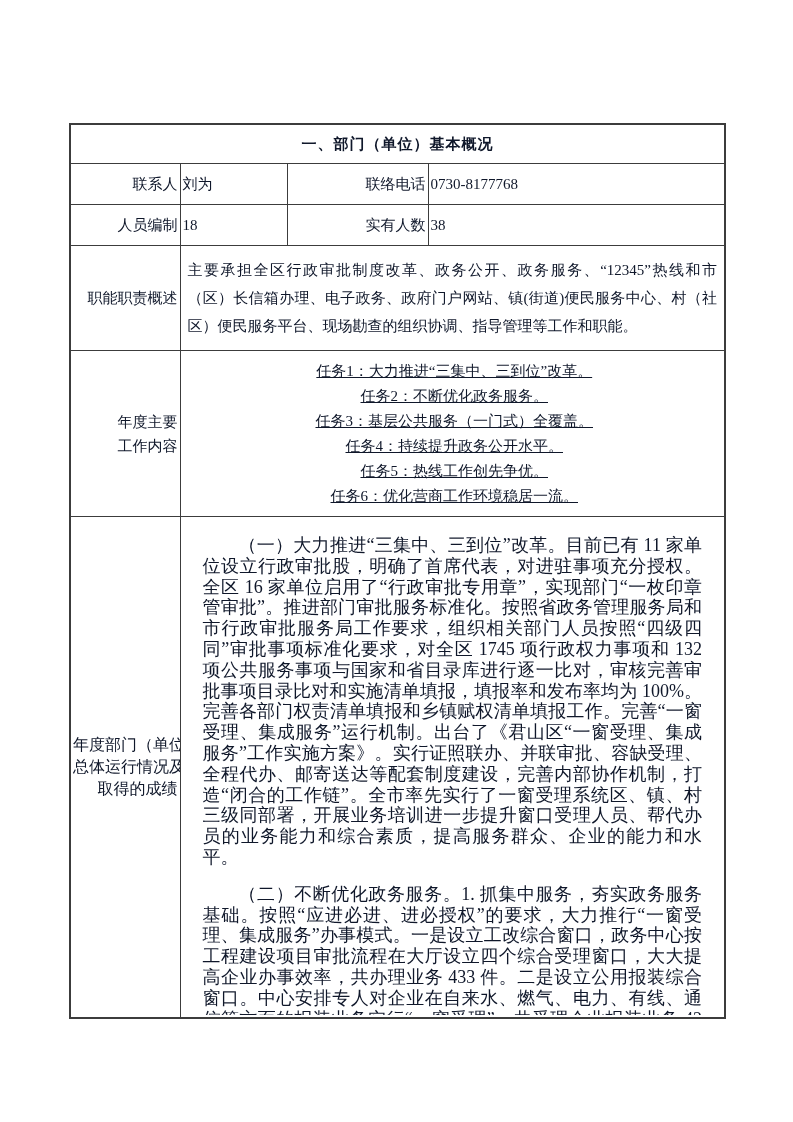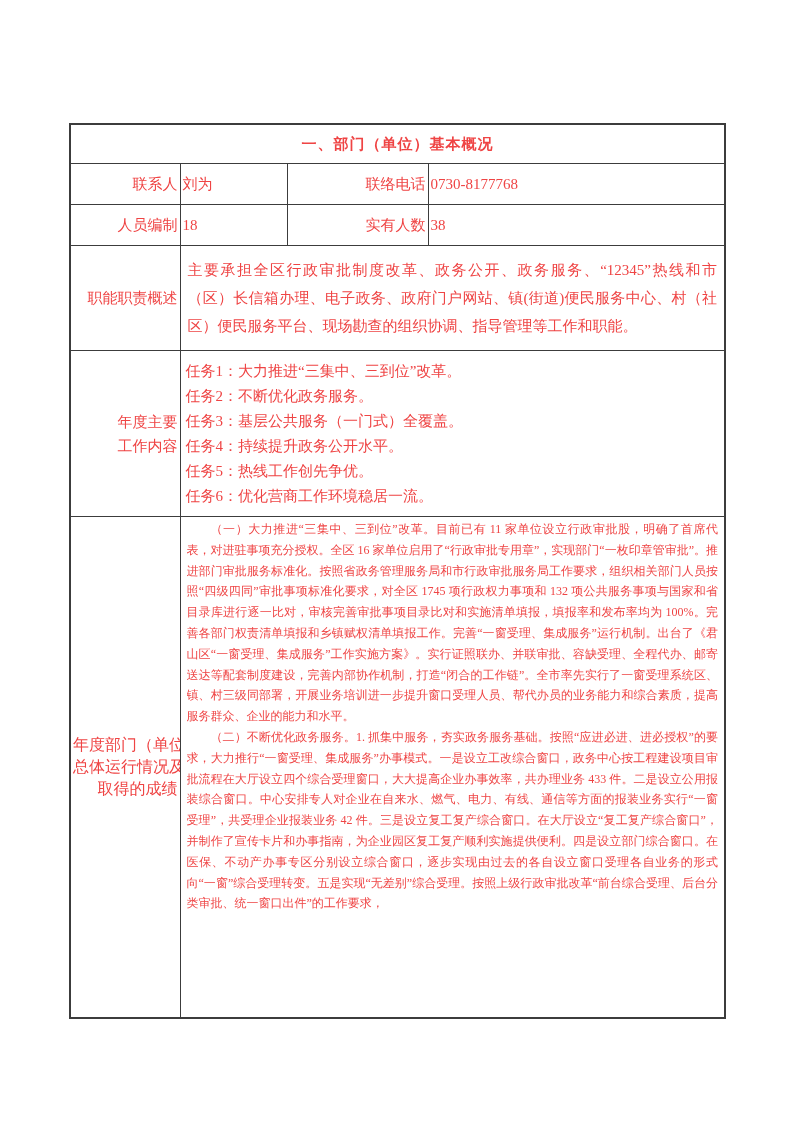--- a/index.html
+++ b/index.html
@@ -6,21 +6,21 @@
     margin: 0;
     padding: 0;
     background: #ffffff;
   }
   .page {
     position: relative;
     width: 793px;
     height: 1122px;
     background: #ffffff;
     font-family: "Liberation Serif", "DejaVu Serif", serif;
-    color: #ef4444;
+    color: #0f172a;
     overflow: hidden;
   }
   table.doc-table {
     position: absolute;
     left: 69px;
     top: 123px;
     width: 655px;
     border-collapse: collapse;
     table-layout: fixed;
     border: 2px solid #3c3c3c;
@@ -53,38 +53,39 @@
     margin-left: 36px;
   }
   td.content-cell {
     padding: 2px 7px;
     text-align: justify;
     line-height: 28px;
   }
   tr.tasks-row td.content-cell {
     height: 161px;
     line-height: 25px;
-    text-align: left;
+    text-align: center;
     padding: 2px 1px 2px 5px;
+    text-decoration: underline;
   }
   tr.perf-row td.content-cell {
     height: 498px;
     vertical-align: top;
     padding: 2px 6px 0 6px;
   }
   .perf-clip {
     height: 496px;
     overflow: hidden;
   }
   .perf-clip p {
-    margin: 0;
+    margin: 16px;
     text-indent: 2em;
     text-align: justify;
     line-height: 20.8px;
-    font-size: 12px;
+    font-size: 18px;
   }
   .stack-label div {
     line-height: 24px;
   }
   .stack-label.tight div {
     line-height: 22px;
     font-size: 16px;
     white-space: nowrap;
   }
   .task-line {

